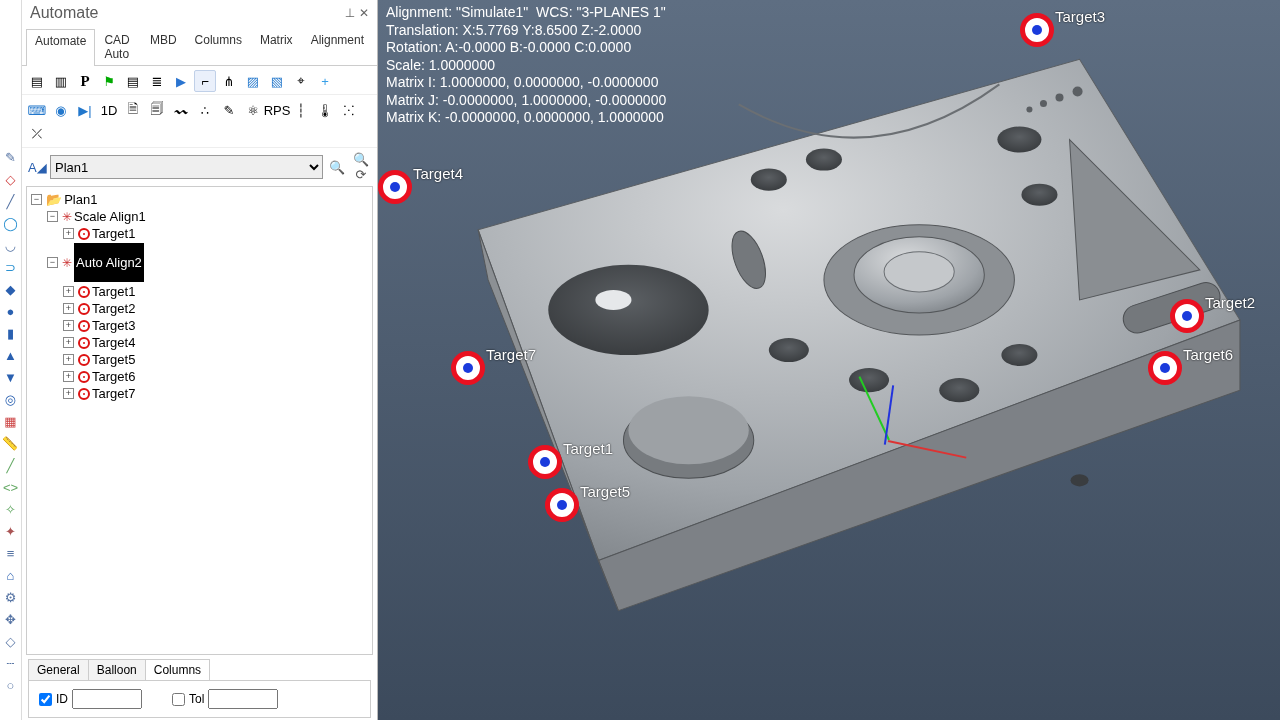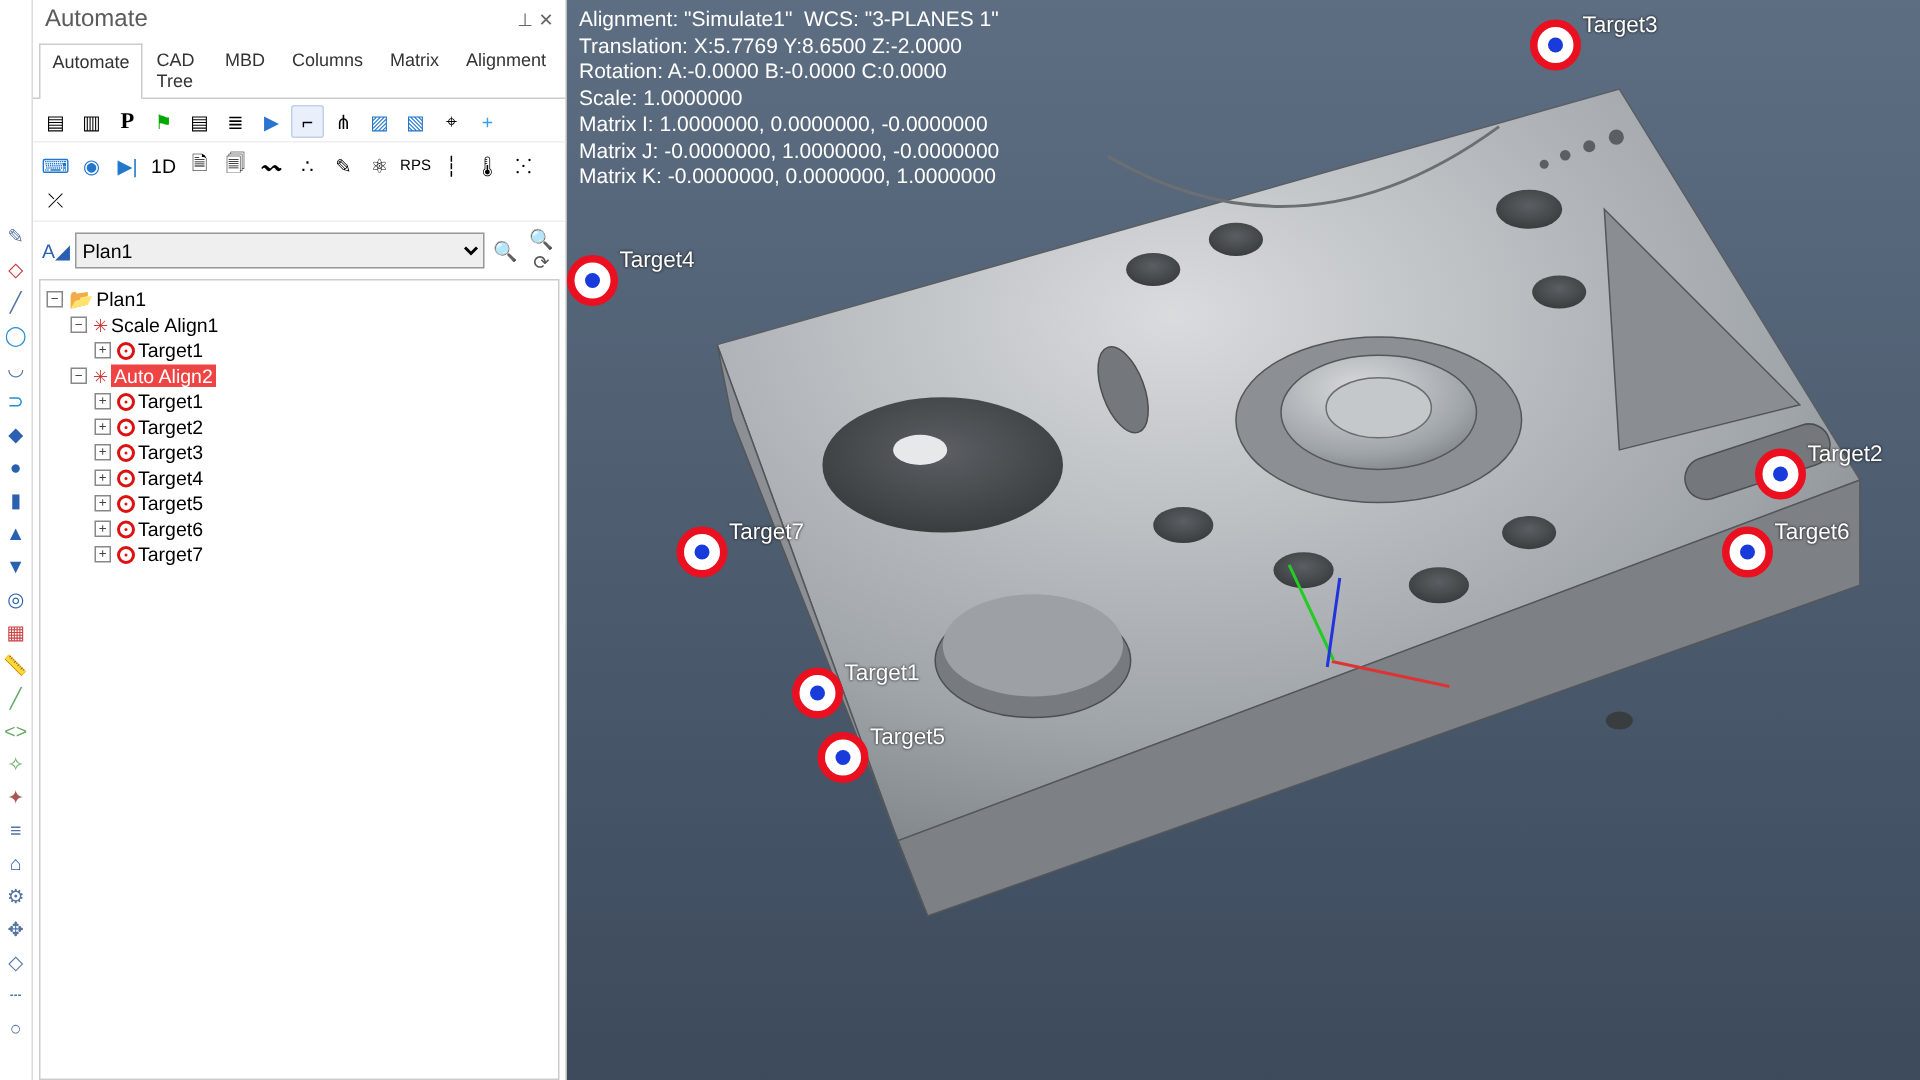--- a/index.html
+++ b/index.html
@@ -31,21 +31,21 @@
   .plan-row .sbtn { width: 20px; text-align: center; font-size: 13px; color: #555; cursor: pointer; }
 
   
   .tree { flex: 1; overflow: auto; font-size: 13px; padding: 4px 2px; border: 1px solid #ccc; margin: 0 4px; }
   .tree ul { list-style: none; padding-left: 16px; }
   .tree > ul { padding-left: 2px; }
   .tree li { white-space: nowrap; padding: 1px 0; display: flex; align-items: center; gap: 2px; }
   .exp { display: inline-block; width: 11px; height: 11px; border: 1px solid #888; font-size: 9px; line-height: 9px; text-align: center; color: #444; background: #fff; margin-right: 2px; }
   .folder { color: #caa43d; }
   .align-icon { color: #cc3a3a; font-size: 12px; }
-  .tnode-label.sel { background: #ef4444; color: #fff; padding: 0 2px; }
+  .tnode-label.sel { background: #000000; color: #fff; padding: 12px 2px; }
   .target-bullet { display:inline-block; width:12px; height:12px; border-radius:50%; border:2px solid #d11; background:#fff; position:relative; }
   .target-bullet::after { content:""; position:absolute; inset:3px; background:#d11; border-radius:50%; }
 
   
   .bottom-tabs { padding: 4px 6px 2px 6px; }
   .bottom-tabs .brow { display: flex; }
   .btab { font-size: 12px; padding: 3px 8px; border: 1px solid #ccc; border-bottom: none; background:#f3f3f3; cursor: pointer; }
   .btab:not(:first-child){margin-left:-1px;}
   .btab.active { background: #fff; }
   .bottom-form { border: 1px solid #ccc; padding: 8px 10px; font-size: 12px; display: flex; gap: 30px; }
@@ -104,21 +104,21 @@
 
   <div class="panel">
     <div class="panel-titlebar">
       <span class="title">Automate</span>
       <span class="pin">⊥</span>
       <span class="close">✕</span>
     </div>
 
     <div class="tab-row" id="panel-tabs">
         <span class="tab active">Automate</span>
-        <span class="tab">CAD Tree</span>
+        <span class="tab">CAD Auto</span>
         <span class="tab">MBD</span>
         <span class="tab">Columns</span>
         <span class="tab">Matrix</span>
         <span class="tab">Alignment</span>
       </div>
 
     <div class="toolbar-row" id="tb1">
         <div class="tbtn">▤</div>
         <div class="tbtn">▥</div>
         <div class="tbtn" style="font-weight: bold; font-family: serif; font-size: 15px;">P</div>
@@ -137,21 +137,21 @@
         <div class="tbtn" style="color: rgb(34, 119, 204);">⌨</div>
         <div class="tbtn" style="color: rgb(34, 119, 204);">◉</div>
         <div class="tbtn" style="color: rgb(34, 119, 204);">▶|</div>
         <div class="tbtn">1D</div>
         <div class="tbtn">🗎</div>
         <div class="tbtn">🗐</div>
         <div class="tbtn">〰</div>
         <div class="tbtn">∴</div>
         <div class="tbtn">✎</div>
         <div class="tbtn">⚛</div>
-        <div class="tbtn" style="font-size: 10px;">RPS</div>
+        <div class="tbtn" style="font-size: 13px;">RPS</div>
         <div class="tbtn">┆</div>
         <div class="tbtn">🌡</div>
         <div class="tbtn">⁙</div>
         <div class="tbtn">⤫</div>
       </div>
 
     <div class="plan-row">
       <span class="aicon">A◢</span>
       <select id="plan-select"><option>Plan1</option></select>
       <span class="sbtn">🔍</span>
@@ -217,20 +217,39 @@
               <li>
                 <span class="exp">+</span>
                 <span class="target-bullet"></span> 
                 <span>Target7</span>
               </li>
             </ul>
           </ul>
         </ul>
     </div>
 
+    <div class="bottom-tabs">
+      <div class="brow" id="btabs">
+          <span class="btab">General</span>
+          <span class="btab">Balloon</span>
+          <span class="btab active">Columns</span>
+        </div>
+      <div class="bottom-form">
+        <label>
+            <input type="checkbox" checked="" style=""> 
+            <span>ID</span> 
+            <input type="text" style="">
+          </label>
+        <label>
+            <input type="checkbox" style=""> 
+            <span>Tol</span> 
+            <input type="text" style="">
+          </label>
+      </div>
+    </div>
   </div>
 
   <div class="viewport">
     <div class="overlay-text" id="overlay">Alignment: "Simulate1"  WCS: "3-PLANES 1"
 Translation: X:5.7769 Y:8.6500 Z:-2.0000
 Rotation: A:-0.0000 B:-0.0000 C:0.0000
 Scale: 1.0000000
 Matrix I: 1.0000000, 0.0000000, -0.0000000
 Matrix J: -0.0000000, 1.0000000, -0.0000000
 Matrix K: -0.0000000, 0.0000000, 1.0000000</div>

